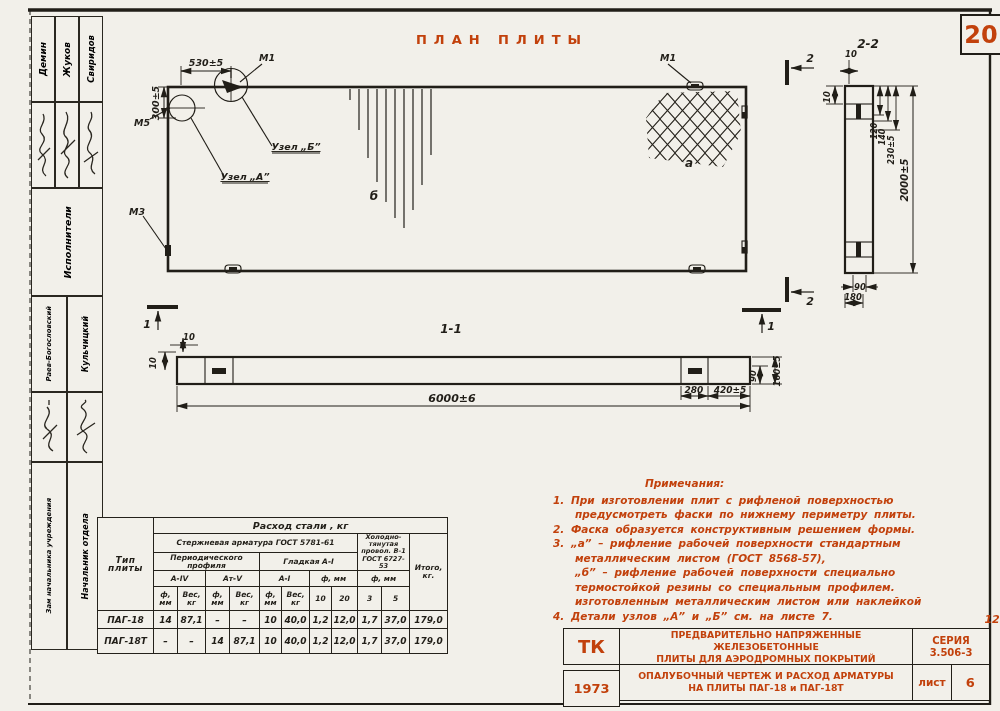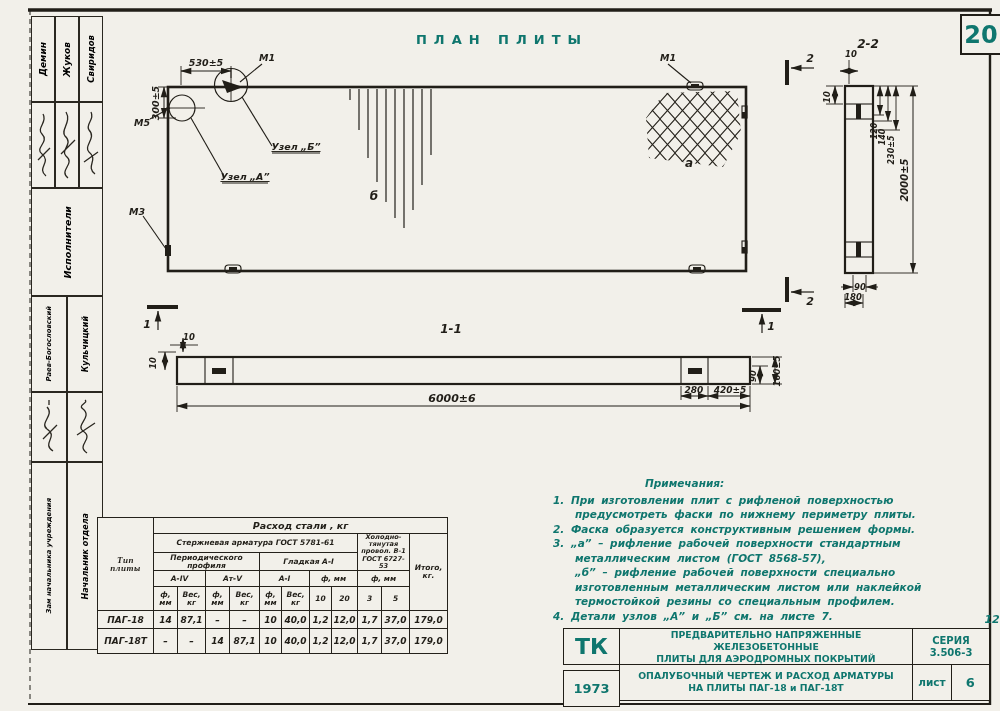--- a/index.html
+++ b/index.html
@@ -1,38 +1,38 @@
 <!DOCTYPE html>
 <html><head>
 <meta charset="utf-8">
 <style>
   html,body{margin:0;padding:0;}
   body{width:1000px;height:711px;position:relative;background:#e8e6df;font-family:"DejaVu Sans",sans-serif;overflow:hidden;}
   .paper{position:absolute;inset:0;background:#f2f0ea;}
   #linework{position:absolute;left:0;top:0;z-index:1;}
-  .ov{position:absolute;z-index:2;color:#0f766e;}
+  .ov{position:absolute;z-index:2;color:#c2410c;}
   
   .plan-title{left:392px;top:32px;width:220px;text-align:center;font-weight:bold;font-size:13px;letter-spacing:7px;}
   
   .pagebox{left:960px;top:14px;width:47px;height:37px;border:2.5px solid #211e18;display:flex;align-items:center;justify-content:center;font-size:24px;font-weight:bold;background:#f2f0ea;}
   
   .cell{position:absolute;border:1.4px solid #2a2720;display:flex;align-items:center;justify-content:center;background:#f2f0ea;box-sizing:border-box;z-index:2;}
   .vt{writing-mode:vertical-rl;transform:rotate(180deg);font-style:italic;font-weight:bold;white-space:nowrap;}
   
   .notes{left:553px;top:476px;width:440px;font-style:italic;font-weight:bold;font-size:10.5px;line-height:14.5px;word-spacing:3px;}
   .notes .nt{padding-left:92px;margin-bottom:2px;}
   .notes .ind{padding-left:22px;}
   
   .steel{position:absolute;left:97px;top:517px;z-index:2;border-collapse:collapse;table-layout:fixed;background:#f2f0ea;}
   .steel th,.steel td{border:1.6px solid #24211b;padding:0;text-align:center;vertical-align:middle;color:#211e18;white-space:pre-line;overflow:hidden;}
   .steel th{font-style:italic;font-weight:bold;font-size:7.5px;line-height:8px;}
   .steel td{font-style:italic;font-weight:bold;font-size:9px;}
   .steel .big{font-size:9.5px;}
   .steel .tiny{font-size:6.6px;line-height:7.2px;}
-  .steel .typec{font-size:9px;letter-spacing:0.5px;font-family:Liberation Serif, serif;}
+  .steel .typec{font-size:9px;letter-spacing:0.5px;}
   
   .tb{left:563px;top:615px;width:513px;height:86px;}
   .tb .docnums{position:absolute;right:8px;top:-2px;font-style:italic;font-weight:bold;font-size:11px;display:flex;gap:30px;}
   .tbc{position:absolute;border:1.8px solid #211e18;box-sizing:border-box;display:flex;align-items:center;justify-content:center;text-align:center;background:#f2f0ea;font-weight:bold;white-space:pre-line;}
   .sig{z-index:2;}
 </style>
 </head>
 <body>
 
 <div class="paper"></div>
@@ -286,22 +286,22 @@
   </div>
 
 <div class="ov notes">
   <div class="nt">Примечания:</div>
   <div>1. При изготовлении плит с рифленой поверхностью</div>
   <div class="ind">предусмотреть фаски по нижнему периметру плиты.</div>
   <div>2. Фаска образуется конструктивным решением формы.</div>
   <div>3. „а” – рифление рабочей поверхности стандартным</div>
   <div class="ind">металлическим листом (ГОСТ 8568-57),</div>
   <div class="ind">„б” – рифление рабочей поверхности специально</div>
+  <div class="ind">термостойкой резины со специальным профилем.</div>
   <div class="ind">изготовленным металлическим листом или наклейкой</div>
-  <div class="ind">термостойкой резины со специальным профилем.</div>
   <div>4. Детали узлов „А” и „Б” см. на листе 7.</div>
 </div>
 
 <table class="steel">
   <colgroup>
     <col style="width:56px">
       <col style="width:24px">
       <col style="width:28px">
       <col style="width:24px">
       <col style="width:30px">
@@ -386,21 +386,21 @@
     <td>179,0</td>
   </tr>
 </tbody>
   </table>
 
 <div class="ov tb">
   <div class="docnums">
     <span>12687</span>
     <span>20</span>
   </div>
-  <div class="tbc" style="left:0;top:13px;width:57px;height:37px;font-size:22px">ТК</div>
+  <div class="tbc" style="left:0;top:13px;width:57px;height:37px;font-size:18px">ТК</div>
   <div class="tbc" style="left:55.5px;top:13px;width:295px;height:37px;font-size:9.3px;line-height:12px">ПРЕДВАРИТЕЛЬНО НАПРЯЖЕННЫЕ ЖЕЛЕЗОБЕТОННЫЕ
 ПЛИТЫ ДЛЯ АЭРОДРОМНЫХ ПОКРЫТИЙ</div>
   <div class="tbc" style="left:349px;top:13px;width:78px;height:37px;font-size:10px;line-height:12px">СЕРИЯ
 3.506-3</div>
   <div class="tbc" style="left:0;top:55px;width:57px;height:37px;font-size:13px">1973</div>
   <div class="tbc" style="left:55.5px;top:48.5px;width:295px;height:37px;font-size:9.3px;line-height:12px">ОПАЛУБОЧНЫЙ ЧЕРТЕЖ И РАСХОД АРМАТУРЫ
 НА ПЛИТЫ ПАГ-18 и ПАГ-18Т</div>
   <div class="tbc" style="left:349px;top:48.5px;width:40px;height:37px;font-size:10.5px">лист</div>
   <div class="tbc" style="left:387.5px;top:48.5px;width:39.5px;height:37px;font-size:13px">6</div>
 </div>

